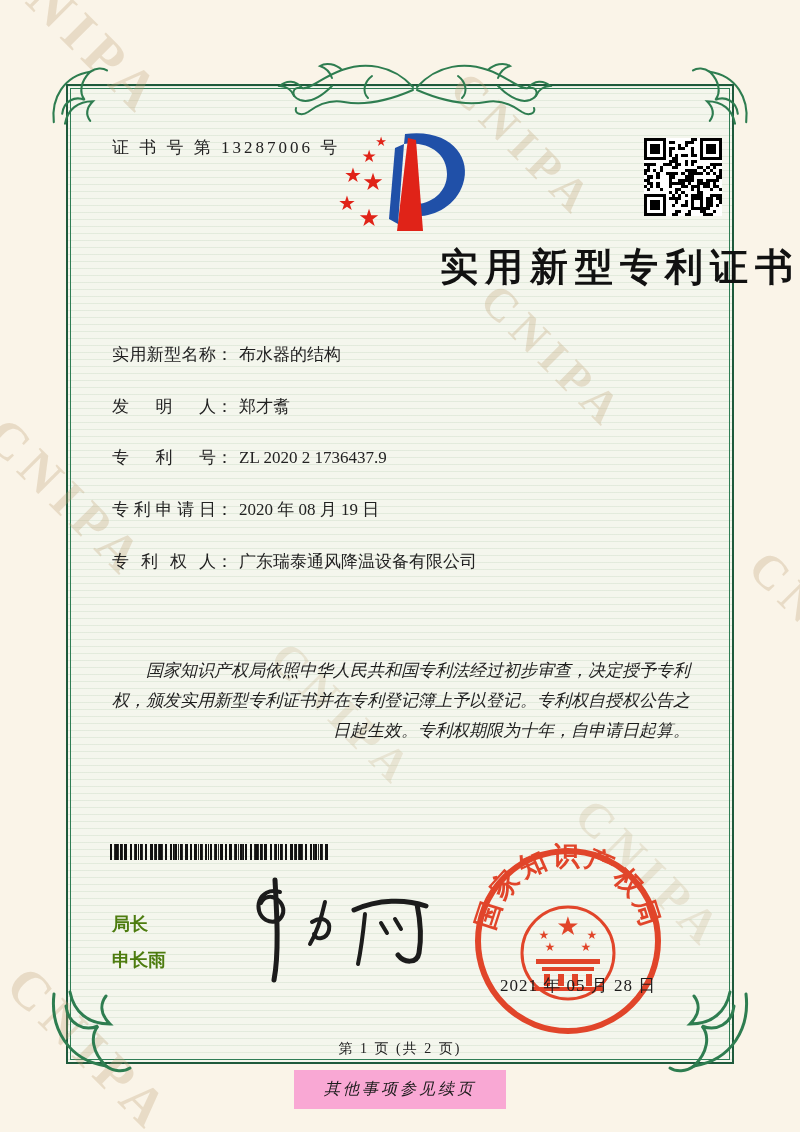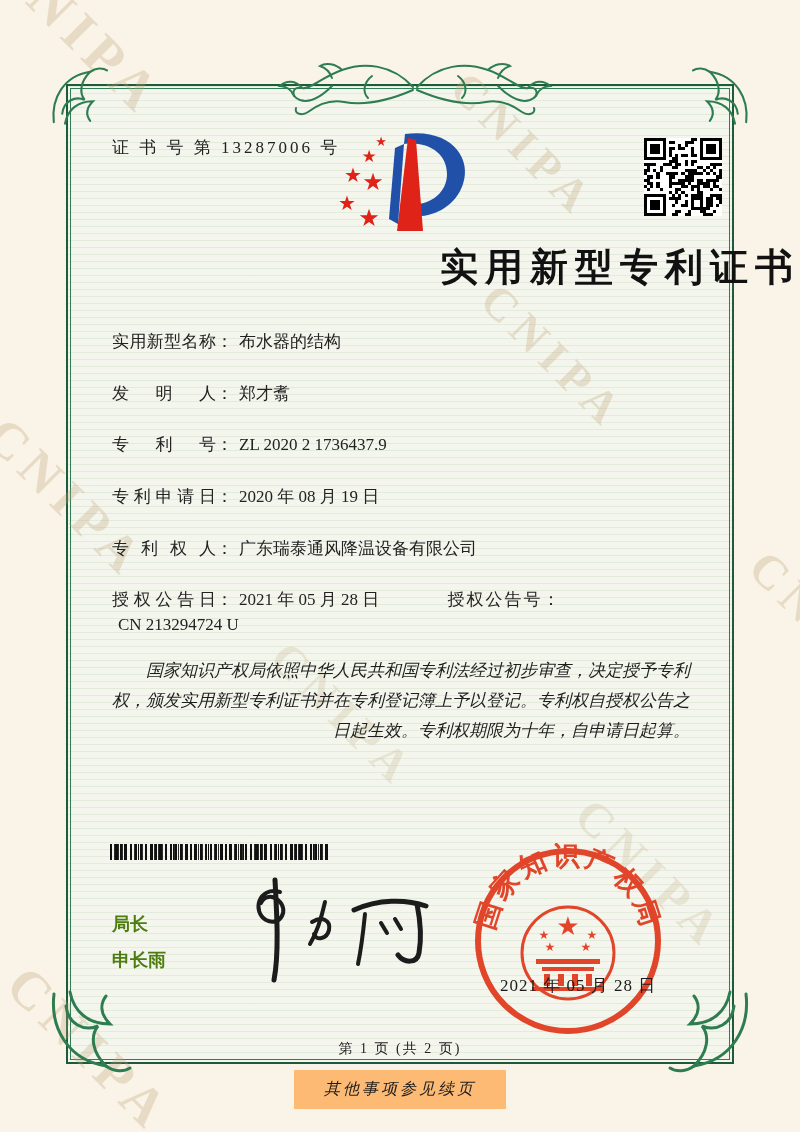--- a/index.html
+++ b/index.html
@@ -30,21 +30,21 @@
   
   .cert-no{position:absolute;left:112px;top:136px;font-size:17px;letter-spacing:3px;z-index:3;}
   .qr{position:absolute;left:644px;top:138px;width:78px;height:78px;background:#fff;z-index:3;}
   .logo{position:absolute;left:325px;top:124px;width:150px;height:118px;z-index:3;}
   .title{
     position:absolute;left:0;right:0;top:242px;text-align:right;
     font-size:38px;font-weight:bold;letter-spacing:7px;color:#111;z-index:3;
   }
   
   .fields{position:absolute;left:112px;top:330px;width:568px;font-size:17px;z-index:3;}
-  .frow{margin-bottom:27px;line-height:1.45;}
+  .frow{margin-bottom:27px;line-height:1.45;margin-top:13px;}
   .flabel{display:inline-block;width:104px;text-align:justify;text-align-last:justify;vertical-align:top;}
   .fcolon{vertical-align:top;}
   .fvalue{display:inline-block;padding-left:6px;vertical-align:top;max-width:440px;}
   .frow.addr{margin-bottom:18px;}
   .frow.grant .second{margin-left:64px;}
   .frow.grant .flabel2{letter-spacing:2px;}
   
   .body-text{
     position:absolute;left:112px;top:656px;width:578px;z-index:3;
     font-size:17px;line-height:1.75;font-style:italic;color:#1d1d1d;text-align:right;
@@ -59,21 +59,21 @@
       repeating-linear-gradient(90deg,rgba(10,10,10,.85) 0 1px,transparent 1px 4px);
   }
   .director{position:absolute;left:112px;top:906px;z-index:3;
     font-family:"Liberation Sans","DejaVu Sans",sans-serif;font-weight:600;font-size:18px;line-height:2;color:#4d7c0f;}
   .signature{position:absolute;left:228px;top:876px;width:210px;height:110px;z-index:3;}
   .seal{position:absolute;left:470px;top:843px;width:196px;height:196px;z-index:3;opacity:.95;}
   .seal-date{position:absolute;left:500px;top:974px;font-size:17px;letter-spacing:1px;color:#1c1c1c;z-index:4;}
   .page-info{position:absolute;left:0;right:0;top:1012px;text-align:center;font-size:14px;letter-spacing:2px;z-index:3;margin-top:28px;}
   .note{
     position:absolute;left:50%;top:1070px;transform:translateX(-50%);
-    background:#fdba74;padding:9px 30px;font-size:16px;font-style:italic;
+    background:#f9a8d4;padding:9px 30px;font-size:16px;font-style:italic;
     letter-spacing:3px;z-index:3;color:#1d1d1d;white-space:nowrap;
   }
   svg text.star{font-family:"DejaVu Sans",sans-serif;}
 </style>
 </head>
 <body>
 
 <span class="wm" style="left:-28px;top:-2px;font-size:56px;">CNIPA</span>
 <span class="wm" style="left:432px;top:118px;font-size:46px;">CNIPA</span>
 <span class="wm" style="left:462px;top:330px;font-size:46px;">CNIPA</span>
@@ -354,24 +354,20 @@
   </div>
   <div class="frow">
     <span class="flabel">专利号</span><span class="fcolon">：</span><span class="fvalue">ZL 2020 2 1736437.9</span>
   </div>
   <div class="frow">
     <span class="flabel">专利申请日</span><span class="fcolon">：</span><span class="fvalue">2020 年 08 月 19 日</span>
   </div>
   <div class="frow">
     <span class="flabel">专利权人</span><span class="fcolon">：</span><span class="fvalue">广东瑞泰通风降温设备有限公司</span>
   </div>
-  <div class="frow grant">
-    <span><span class="flabel">授权公告日</span><span class="fcolon">：</span><span class="fvalue">2021 年 05 月 28 日</span></span>
-    <span class="second"><span class="flabel2">授权公告号</span><span class="fcolon">：</span><span class="fvalue">CN 213294724 U</span></span>
-  </div>
 </div>
 
 <div class="body-text">
   <p>国家知识产权局依照中华人民共和国专利法经过初步审查，决定授予专利权，颁发实用新型专利证书并在专利登记簿上予以登记。专利权自授权公告之日起生效。专利权期限为十年，自申请日起算。</p>
 </div>
 
 <div class="barcode"></div>
 
 <div class="director">
   <div>局长</div>

